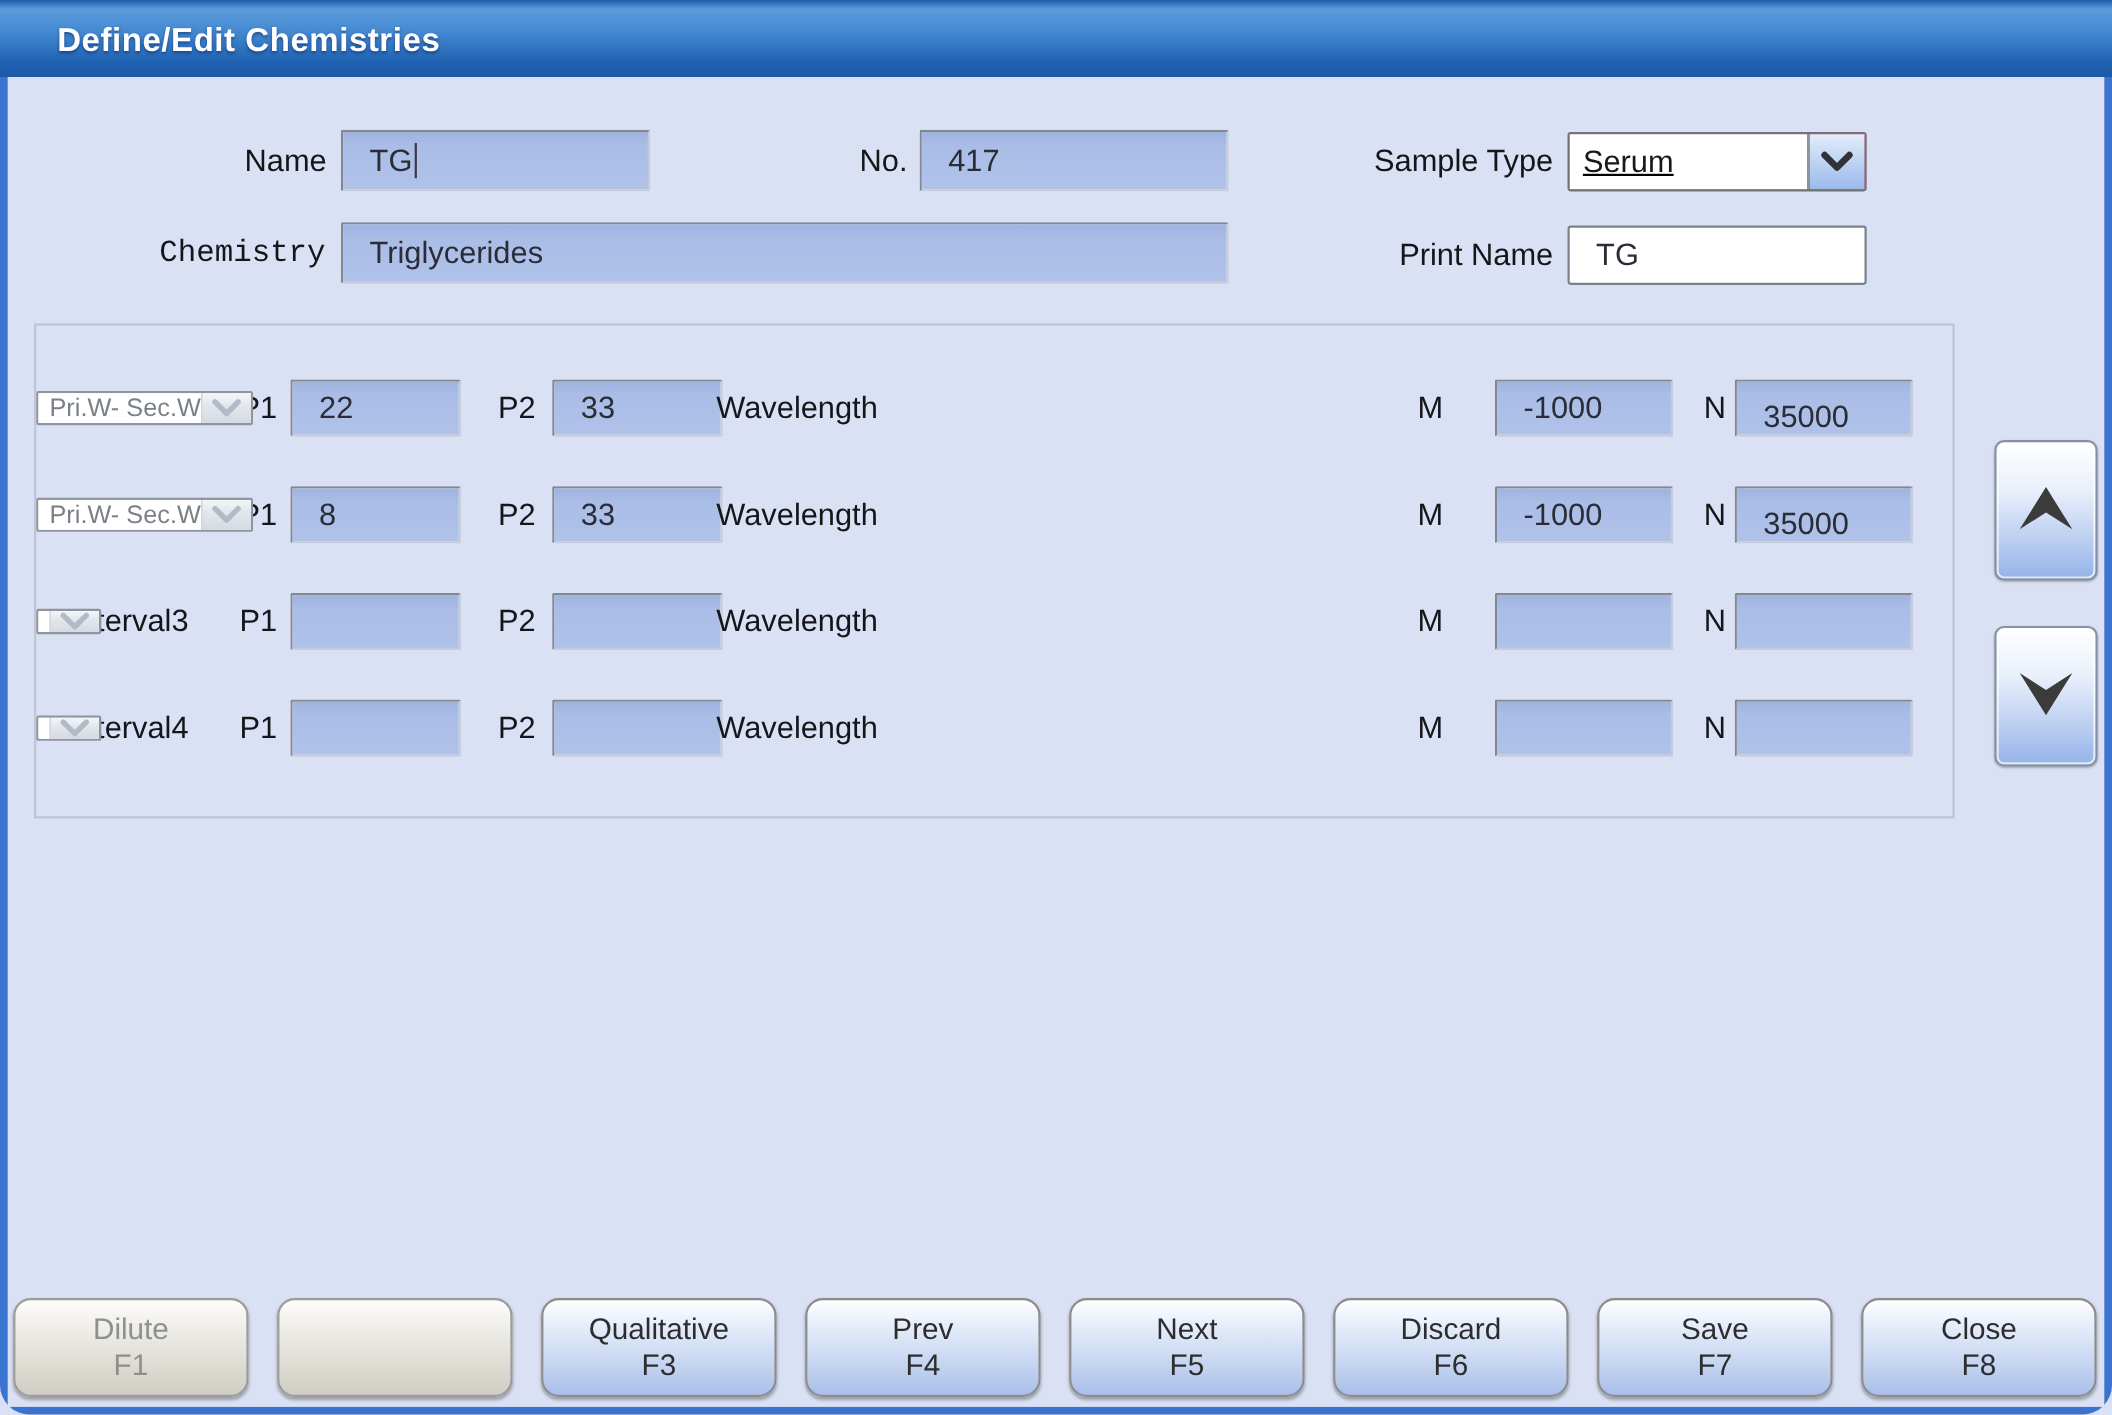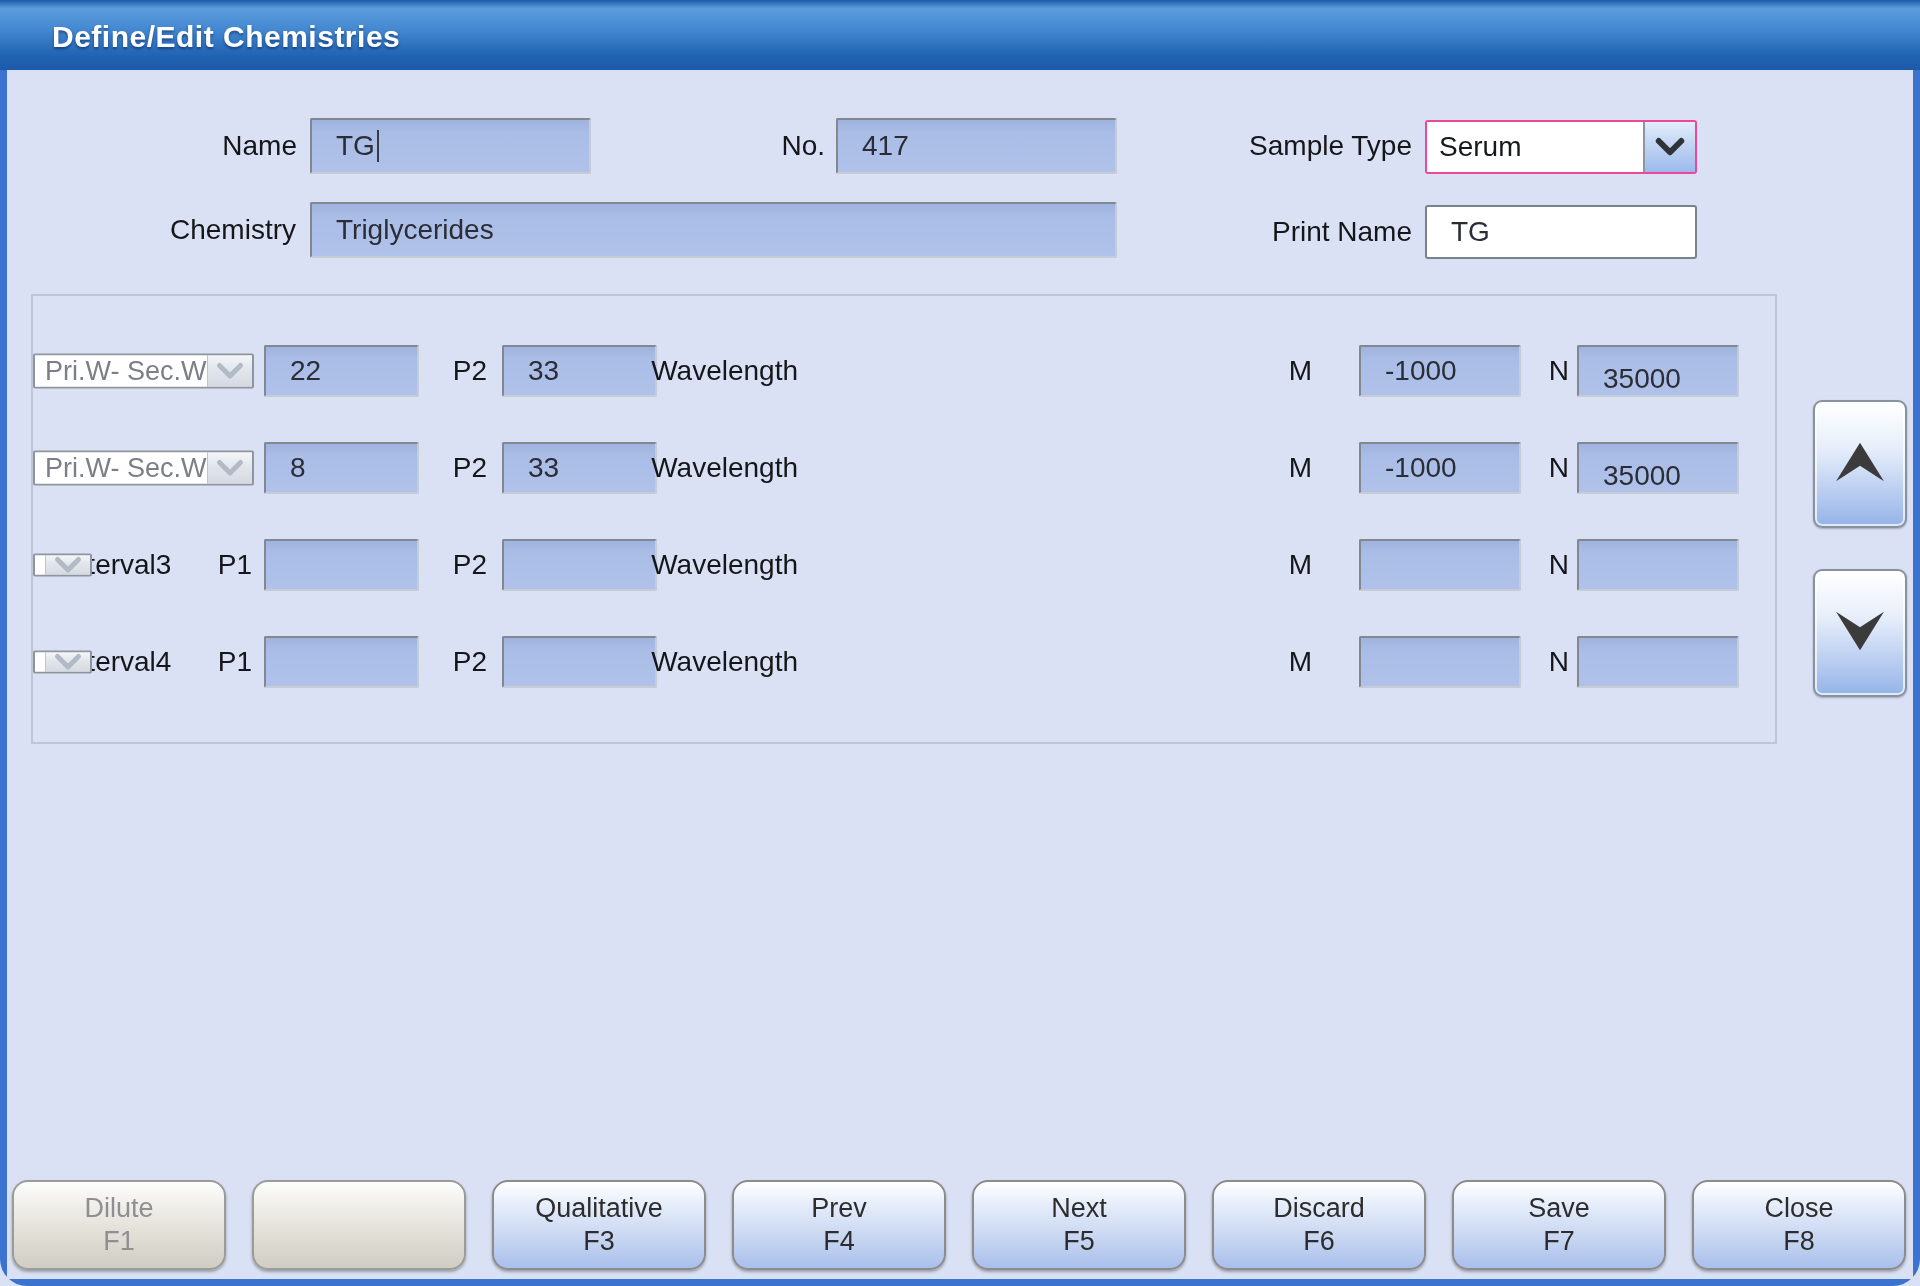--- a/index.html
+++ b/index.html
@@ -36,29 +36,29 @@
     border-bottom-color:#c6cbd8;border-right-color:#c6cbd8;
     border-radius:2px;
   }
   .whitefield{
     background:#ffffff;border:2px solid #7a828c;border-radius:3px;
   }
   .field .val{padding-left:24px;white-space:nowrap;}
   .caret{display:inline-block;width:2px;height:32px;background:#3a3a46;margin-left:2px;vertical-align:middle;}
   
   .select{position:absolute;display:flex;box-sizing:border-box;align-items:stretch;}
-  .st-select{border:2px solid #ec4899;border-radius:3px;background:#be185d;}
+  .st-select{border:2px solid #737373;border-radius:3px;background:#be185d;text-decoration:underline;}
   .st-text{flex:1;display:flex;align-items:center;padding-left:12px;font-size:28px;color:#16181c;background:#fff;}
   .st-arrow{
     width:50px;display:flex;align-items:center;justify-content:center;
     background:linear-gradient(180deg,#e3edfb 0%,#c2d5f3 45%,#9bbaec 100%);
     border-left:2px solid #8f959d;
   }
   .wl-select{border:2px solid #8f959d;border-radius:2px;background:#fff;}
-  .wl-text{flex:1;display:flex;align-items:center;padding-left:10px;font-size:27px;color:#7b8086;background:#fff;white-space:nowrap;overflow:hidden;}
+  .wl-text{flex:1;display:flex;align-items:center;padding-left:10px;font-size:23px;color:#7b8086;background:#fff;white-space:nowrap;overflow:hidden;}
   .wl-arrow{
     width:44px;display:flex;align-items:center;justify-content:center;
     background:linear-gradient(180deg,#f3f5f8 0%,#e2e6ec 45%,#d5dae2 100%);
     border-left:1px solid #c0c4cc;
   }
   
   .intervals-panel{
     position:absolute;left:24px;top:224px;width:1746px;height:450px;
     border:2px solid #bfc5d4;box-sizing:border-box;padding-top:26px;
   }
@@ -124,21 +124,21 @@
     <div class="lbl" style="left:1150px;top:48px;width:255px;height:56px;">Sample Type</div>
     <div class="select st-select" style="left:1418px;top:50px;width:272px;height:54px;">
       <span class="st-text">Serum</span>
       <span class="st-arrow">
         <svg width="30" height="20" viewBox="0 0 40 24">
             <polyline points="5,4 20,19 35,4" fill="none" stroke="#2f3338" stroke-width="8" stroke-linecap="round" stroke-linejoin="round"></polyline>
           </svg>
       </span>
     </div>
 
-    <div class="lbl" style="left:80px;top:132px;width:209px;height:56px;">Chemistry</div>
+    <div class="lbl" style="left:80px;top:132px;width:209px;height:56px;font-family:Liberation Mono, monospace;">Chemistry</div>
     <div class="field bluefield" style="left:303px;top:132px;width:807px;height:56px;">
       <span class="val">Triglycerides</span>
     </div>
 
     <div class="lbl" style="left:1180px;top:135px;width:225px;height:54px;">Print Name</div>
     <div class="field whitefield" style="left:1418px;top:135px;width:272px;height:54px;">
       <span class="val">TG</span>
     </div>
 
     <div class="intervals-panel">

